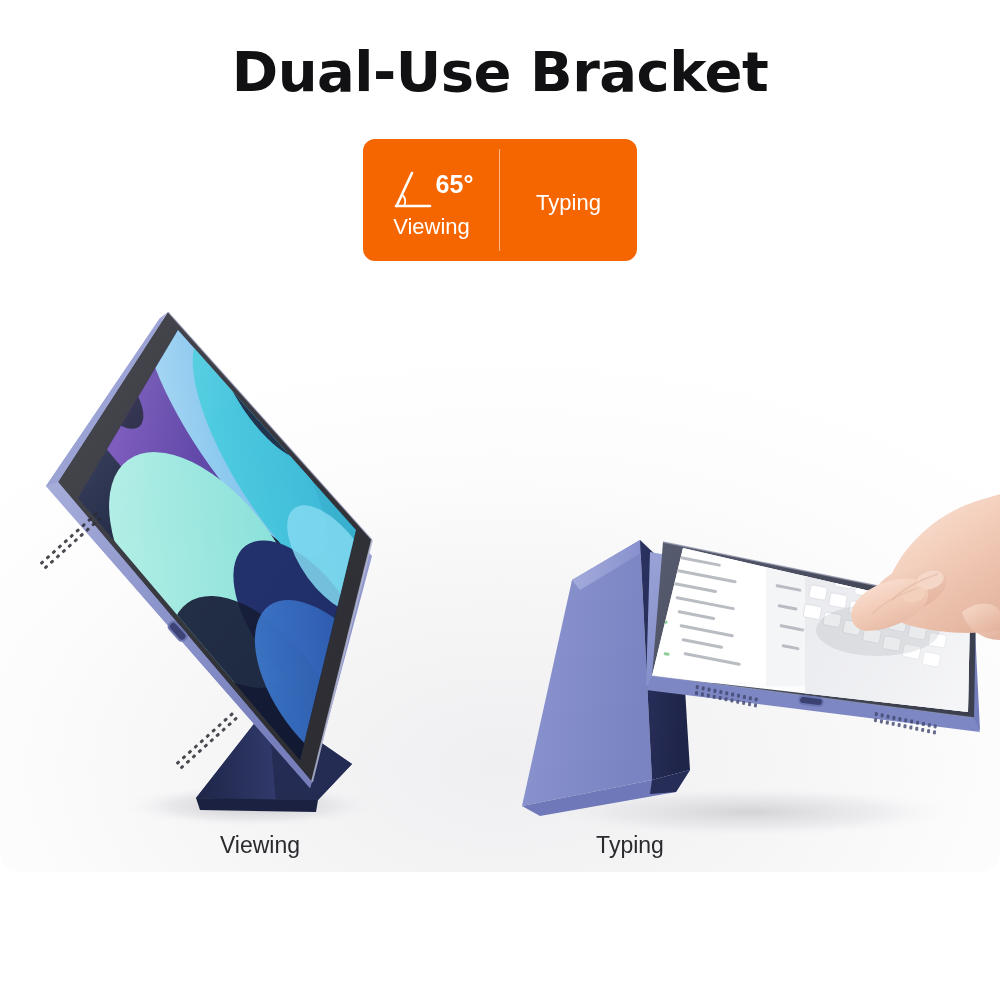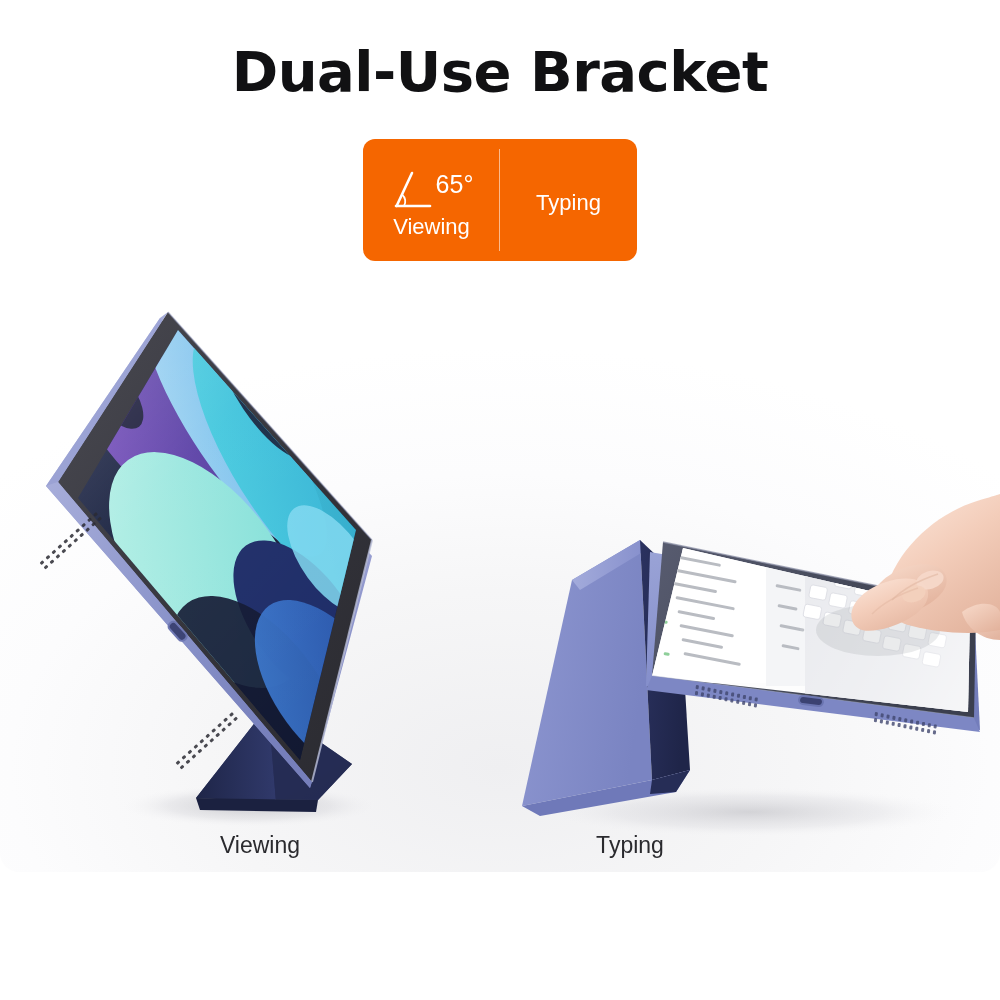--- a/index.html
+++ b/index.html
@@ -72,21 +72,21 @@
     align-items: center;
     justify-content: center;
     gap: 2px;
     height: 48px;
   }
   .angle-icon { display: block; }
   .badge-deg {
     color: #ffffff;
     font-size: 25px;
     line-height: 25px;
-    font-weight: 400;
+    font-weight: 700;
     letter-spacing: 0px;
     position: relative;
     top: -5px;
   }
   .badge-label {
     color: #ffffff;
     font-size: 22px;
     line-height: 24px;
     font-weight: 400;
     margin-top: 1px;

